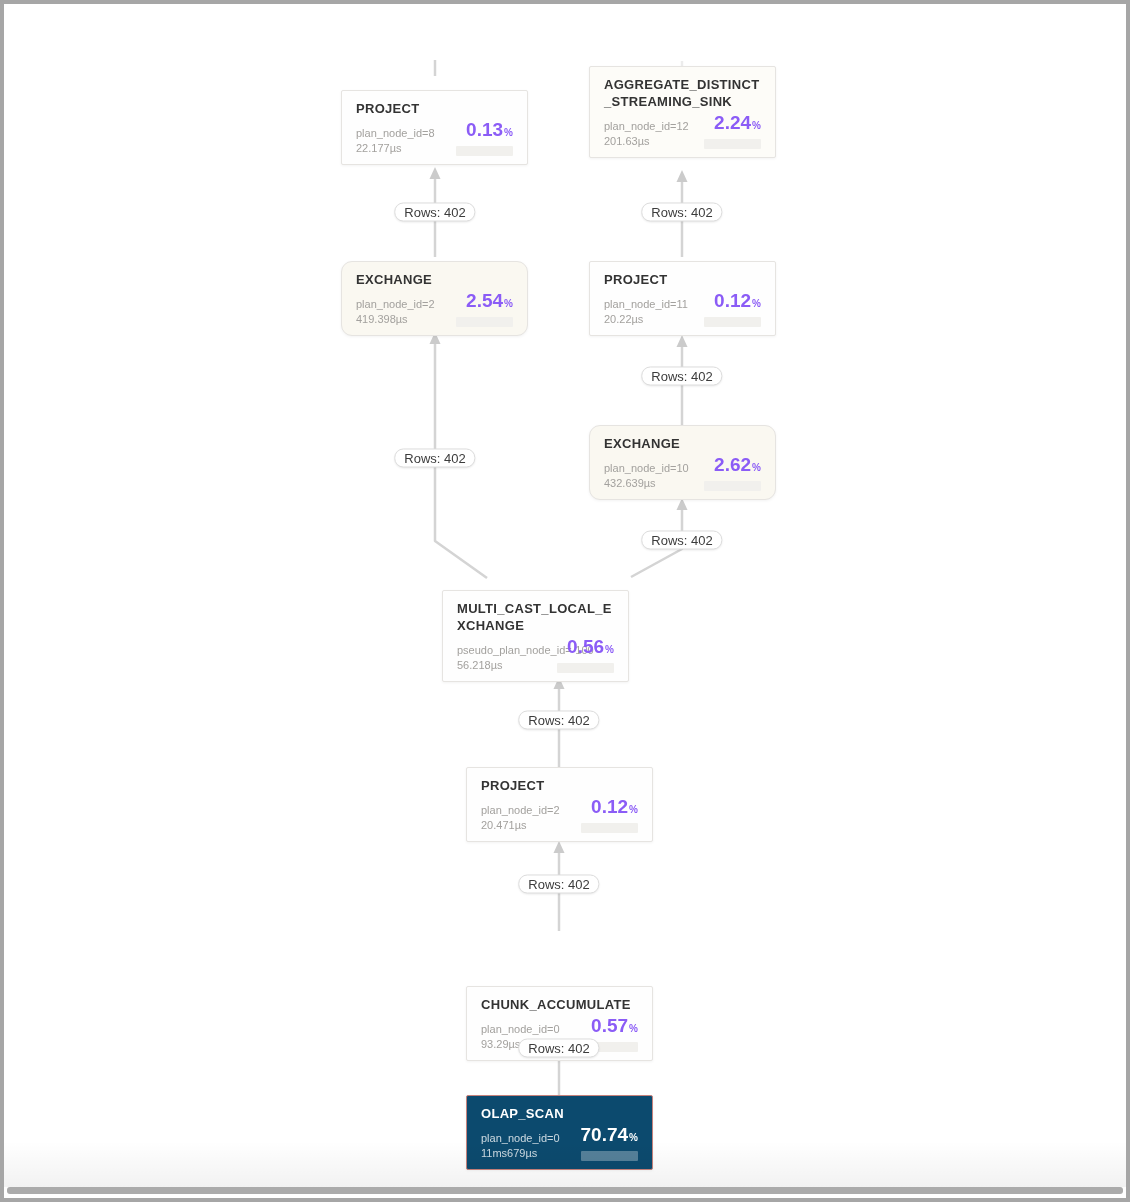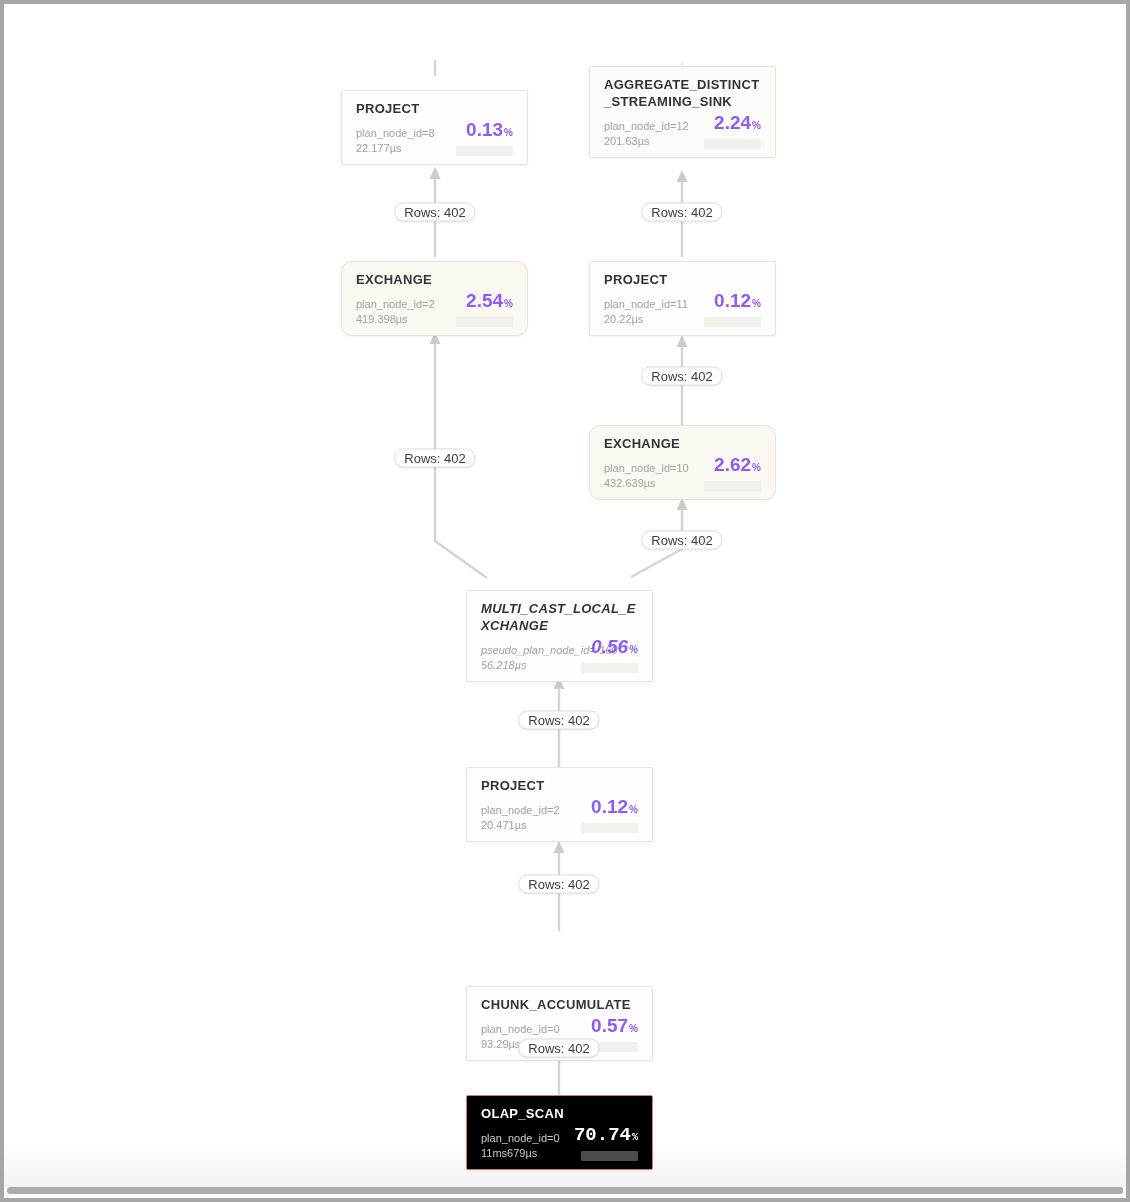--- a/index.html
+++ b/index.html
@@ -25,33 +25,33 @@
   .node-body{display:flex;justify-content:space-between;align-items:flex-end;}
   .node-meta{min-width:0;}
   .node-id,.node-time{font-size:11px;color:#a3a19e;line-height:15px;white-space:nowrap;}
   .node-stat{text-align:right;}
   .node-pct{font-size:19px;font-weight:700;color:#8b5cf6;line-height:20px;white-space:nowrap;}
   .pct-unit{font-size:10px;font-weight:700;margin-left:1px;}
   .node-bar{width:57px;height:10px;background:#f1f0ed;margin-top:3px;margin-left:auto;border-radius:1px;}
 
   .warm{background:#faf8f1;border-radius:11px;}
   .mild{background:#fdfcf8;}
-  .hot{background:#000000;border-color:#c6827c;}
+  .hot{background:#0c4a6e;border-color:#c6827c;}
   .hot .node-title{color:#ffffff;}
   .hot .node-id,.hot .node-time{color:rgba(255,255,255,0.78);}
-  .hot .node-pct{color:#ffffff;font-family:Liberation Mono, monospace;}
+  .hot .node-pct{color:#ffffff;}
   .hot .node-bar{background:rgba(255,255,255,0.3);}
 
   
   .n1{left:337px;top:86px;}
   .n2{left:585px;top:62px;}
   .n3{left:337px;top:257px;}
   .n4{left:585px;top:257px;}
   .n5{left:585px;top:421px;}
-  .n6{left:462px;top:586px;font-style:italic;}
+  .n6{left:438px;top:586px;}
   .n7{left:462px;top:763px;}
   .n8{left:462px;top:982px;}
   .n9{left:462px;top:1091px;}
 
   
   .rows-pill{
     position:absolute;transform:translate(-50%,-50%);
     background:#ffffff;border:1px solid #dddddd;border-radius:9px;
     box-shadow:0 1px 2px rgba(0,0,0,0.08);
     font-size:13px;color:#3c3c3c;line-height:13px;

